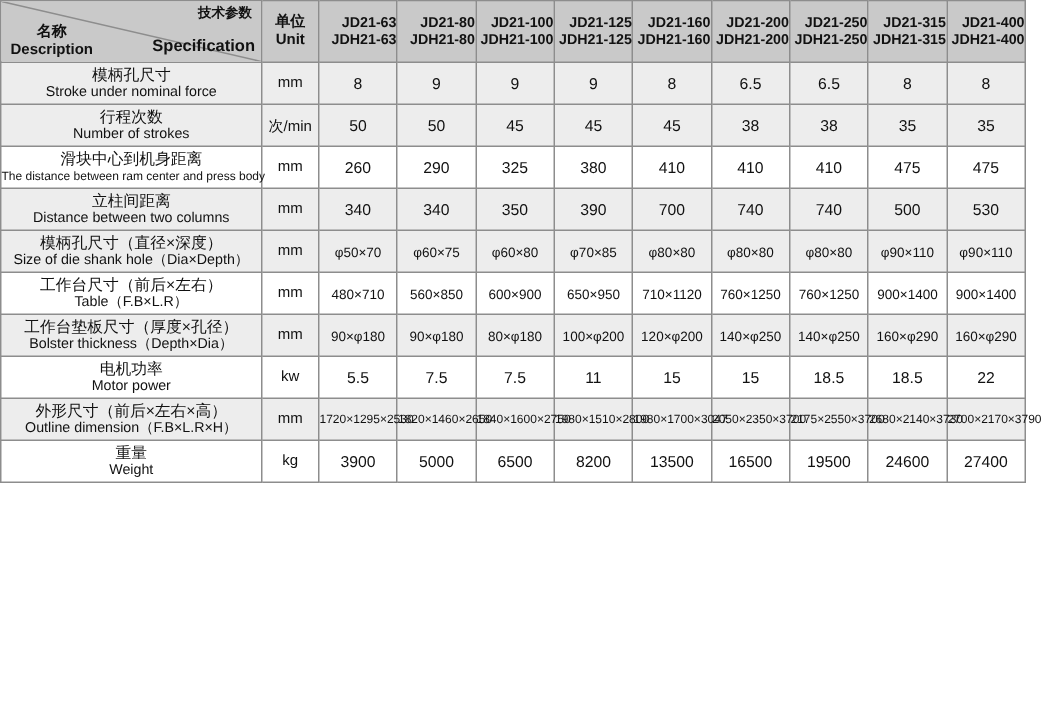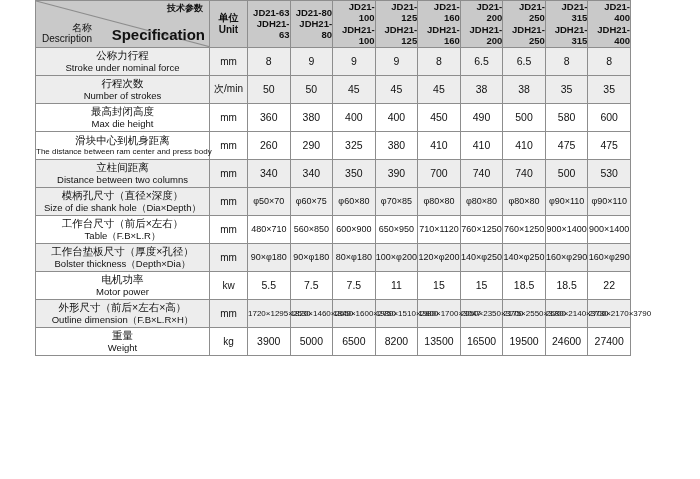--- a/index.html
+++ b/index.html
@@ -8,23 +8,22 @@
     background: #ffffff;
   }
   body {
     font-family: "Liberation Sans", sans-serif;
     width: 700px;
     height: 479px;
     overflow: hidden;
   }
   table.spec {
     border-collapse: collapse;
-    width: 596px;
+    width: 684px;
     table-layout: fixed;
-    margin-left: 35px;
   }
   table.spec td, table.spec th {
     border: 1px solid #8d8d8d;
     padding: 0;
     vertical-align: middle;
     text-align: center;
     color: #111;
   }
   
   .hdr td, .hdr th {
@@ -52,22 +51,22 @@
     top: 2px;
     font-size: 9px;
     font-weight: bold;
     white-space: nowrap;
   }
   .corner .nmdesc {
     position: absolute;
     left: 6px;
     bottom: 2px;
     font-size: 10px;
-    font-weight: normal;
-    text-align: right;
+    font-weight: bold;
+    text-align: center;
     line-height: 1.15;
     white-space: nowrap;
   }
   .hdr .unit {
     font-size: 10px;
     font-weight: bold;
     line-height: 1.2;
   }
   .hdr .model-head {
     font-size: 9.5px;
@@ -123,41 +122,41 @@
     <tr class="hdr">
       <td class="corner" style="width:173px;">
         <svg class="diag" viewBox="0 0 173 40" preserveAspectRatio="none">
           <line x1="0" y1="0" x2="173" y2="40" stroke="#8d8d8d" stroke-width="1"></line>
         </svg>
         <span class="tech">技术参数</span>
         <span class="nmdesc">
           <span>名称</span><br>
           <span>Description</span>
         </span>
-      <span style="position: absolute; right: 4px; bottom: 2px; font-size: 15px; font-weight: bold;">Specification</span>
+      <span style="position: absolute; right: 4px; bottom: 2px; font-size: 11px; font-weight: bold;">Specification</span>
         </td>
       <td class="unit" style="width:37px;">
         <span>单位</span><br>
         <span>Unit</span>
       </td>
       <td class="model-head"><span>JD21-63</span><br><span>JDH21-63</span></td>
       <td class="model-head"><span>JD21-80</span><br><span>JDH21-80</span></td>
       <td class="model-head"><span>JD21-100</span><br><span>JDH21-100</span></td>
       <td class="model-head"><span>JD21-125</span><br><span>JDH21-125</span></td>
       <td class="model-head"><span>JD21-160</span><br><span>JDH21-160</span></td>
       <td class="model-head"><span>JD21-200</span><br><span>JDH21-200</span></td>
       <td class="model-head"><span>JD21-250</span><br><span>JDH21-250</span></td>
       <td class="model-head"><span>JD21-315</span><br><span>JDH21-315</span></td>
       <td class="model-head"><span>JD21-400</span><br><span>JDH21-400</span></td>
     </tr>
   </thead>
   <tbody id="table-body">
       <tr class="alt">
         <td class="name">
-          <span class="cn">公称力行程</span>
+          <span class="cn">模柄孔尺寸</span>
           <span class="en">Stroke under nominal force</span>
         </td>
         <td class="unit-cell">mm</td>
         <td class="val">8</td>
         <td class="val">9</td>
         <td class="val">9</td>
         <td class="val">9</td>
         <td class="val">8</td>
         <td class="val">6.5</td>
         <td class="val">6.5</td>
@@ -175,36 +174,20 @@
         <td class="val">45</td>
         <td class="val">45</td>
         <td class="val">45</td>
         <td class="val">38</td>
         <td class="val">38</td>
         <td class="val">35</td>
         <td class="val">35</td>
       </tr>
       <tr class="plain">
         <td class="name">
-          <span class="cn">最高封闭高度</span>
-          <span class="en">Max die height</span>
-        </td>
-        <td class="unit-cell">mm</td>
-        <td class="val">360</td>
-        <td class="val">380</td>
-        <td class="val">400</td>
-        <td class="val">400</td>
-        <td class="val">450</td>
-        <td class="val">490</td>
-        <td class="val">500</td>
-        <td class="val">580</td>
-        <td class="val">600</td>
-      </tr>
-      <tr class="plain">
-        <td class="name">
           <span class="cn">滑块中心到机身距离</span>
           <span class="en" style="font-size: 8px;">The distance between ram center and press body</span>
         </td>
         <td class="unit-cell">mm</td>
         <td class="val">260</td>
         <td class="val">290</td>
         <td class="val">325</td>
         <td class="val">380</td>
         <td class="val">410</td>
         <td class="val">410</td>

